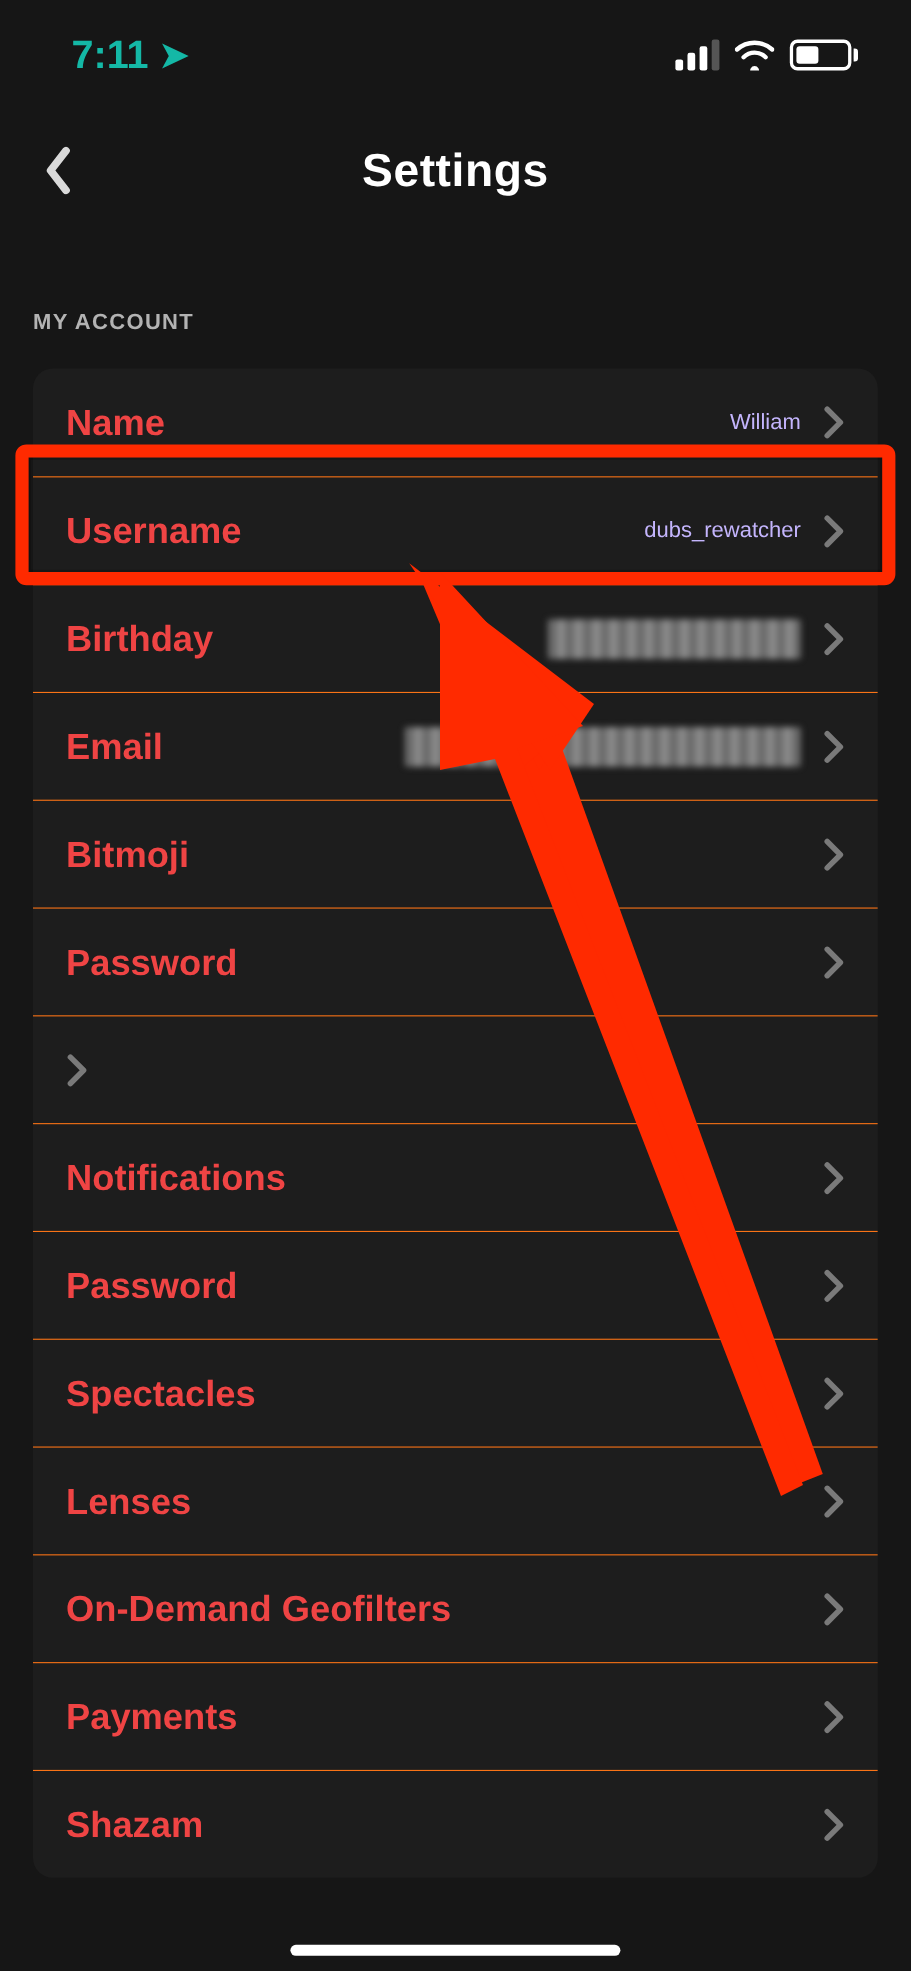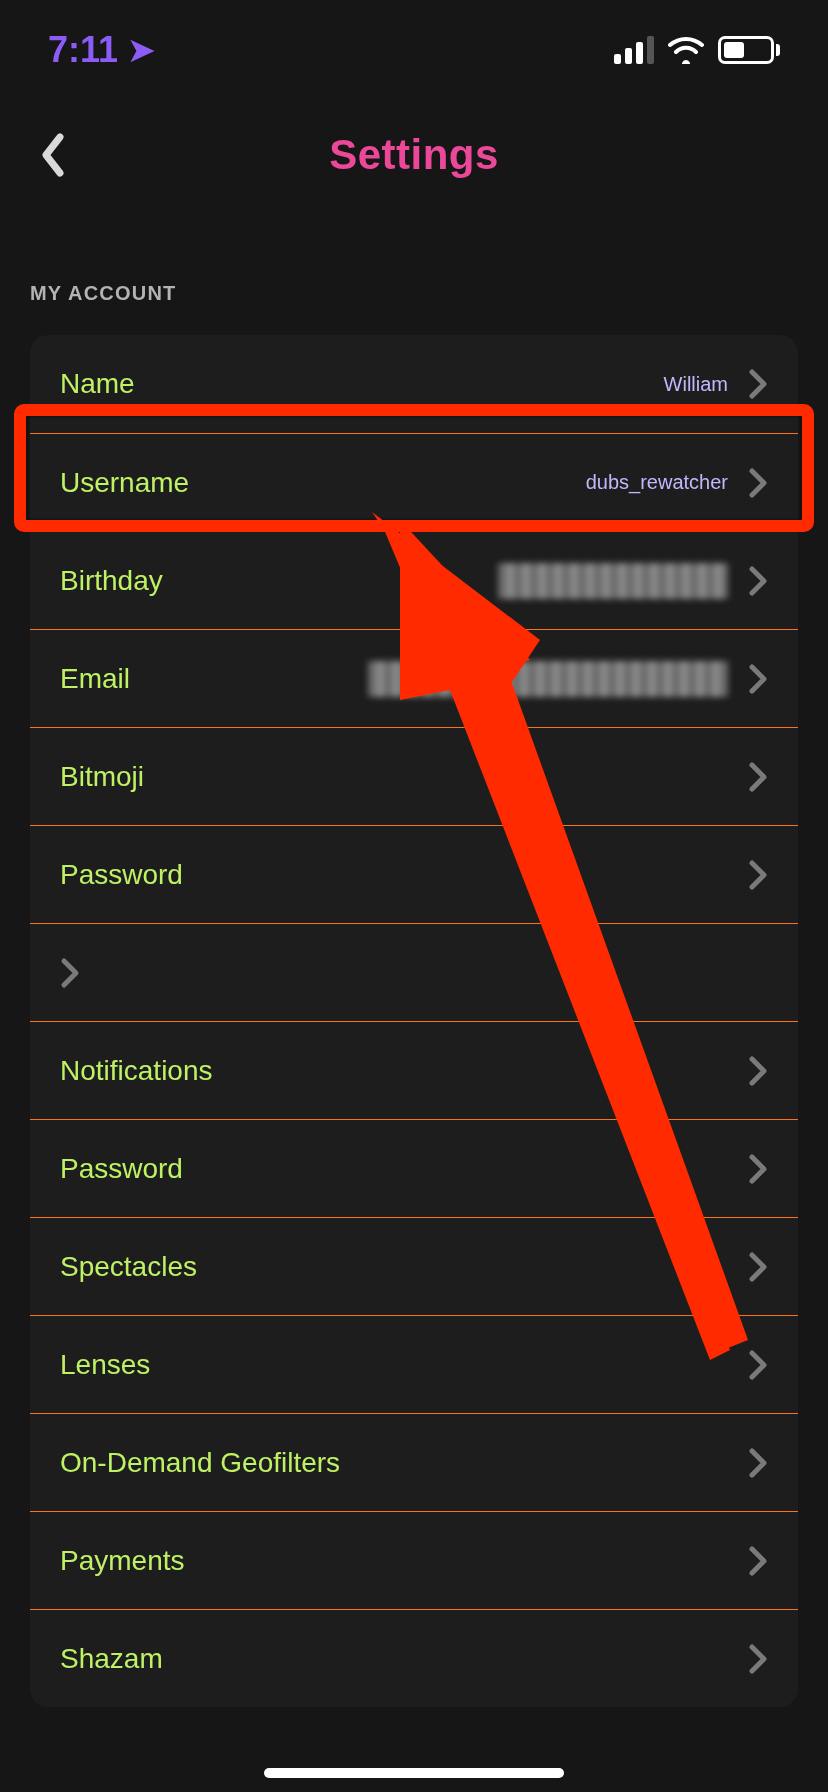--- a/index.html
+++ b/index.html
@@ -1,21 +1,21 @@
 <!DOCTYPE html>
 <html><head>
   <meta charset="utf-8">
   <style>
     * { margin: 0; padding: 0; box-sizing: border-box; }
     html, body { width: 828px; height: 1792px; background: #161616; font-family: -apple-system, "Helvetica Neue", Arial, sans-serif; color: #e9e9e9; overflow: hidden; }
 
     
     .status-bar {
       display: flex; justify-content: space-between; align-items: center;
-      height: 100px; padding: 0 48px 0 48px; color: #8b5cf6; font-weight: 600;
+      height: 100px; padding: 0 48px 0 48px; color: #14b8a6; font-weight: 600; margin-left: 17px;
     }
     .status-time { display: flex; align-items: center; gap: 10px; font-size: 36px; }
     .status-icons { display: flex; align-items: center; gap: 14px; }
     .loc-arrow { font-size: 32px; }
     
     .signal { display: flex; align-items: flex-end; gap: 4px; height: 28px; }
     .signal span { width: 7px; background: #fff; border-radius: 2px; }
     .signal span:nth-child(1){ height: 10px; }
     .signal span:nth-child(2){ height: 16px; }
     .signal span:nth-child(3){ height: 22px; }
@@ -27,37 +27,37 @@
     .battery-body { width: 56px; height: 28px; border: 3px solid #fff; border-radius: 7px; padding: 3px; display: flex; align-items: center; }
     .battery-fill { width: 45%; height: 100%; background: #fff; border-radius: 3px; }
     .battery-cap { width: 4px; height: 12px; background: #fff; border-radius: 0 3px 3px 0; margin-left: 2px; }
 
     
     .nav-header {
       position: relative; height: 110px; display: flex; align-items: center; justify-content: center;
     }
     .back-btn { position: absolute; left: 28px; top: 50%; transform: translateY(-50%); width: 50px; height: 50px; display:flex; align-items:center; justify-content:center; }
     .back-btn svg { width: 30px; height: 44px; display:block; }
-    .page-title { font-size: 42px; font-weight: 800; color: #ec4899; letter-spacing: 0.5px; }
+    .page-title { font-size: 42px; font-weight: 800; color: #ffffff; letter-spacing: 0.5px; }
 
     
     .section-header {
       padding: 72px 30px 20px 30px; color: #b3b3b3; font-size: 20px; font-weight: 800; letter-spacing: 1.2px;
     }
 
     
     .list-card {
       margin: 10px 30px 0 30px; background: #1d1d1d; border-radius: 18px; overflow: hidden;
     }
     .row {
       position: relative; display: flex; align-items: center; justify-content: space-between;
       min-height: 98px; padding: 0 30px 0 30px;
     }
     .row + .row { border-top: 1px solid #f97316; }
-    .row-label { color: #bef264; font-size: 28px; font-weight: 400; }
+    .row-label { color: #ef4444; font-size: 33px; font-weight: 700; }
     .row-right { display: flex; align-items: center; gap: 20px; }
     .row-value { color: #c4b5fd; font-size: 20px; }
     .chevron svg { width: 20px; height: 32px; display:block; }
     .chevron path { stroke: #7a7a7a; }
 
     
     .blurred { display:inline-block; width: 230px; height: 36px; background: repeating-linear-gradient(90deg, #6a6a6a 0 8px, #8a8a8a 8px 16px); filter: blur(3px); border-radius: 2px; }
     .blurred.wide { width: 360px; }
 
     

